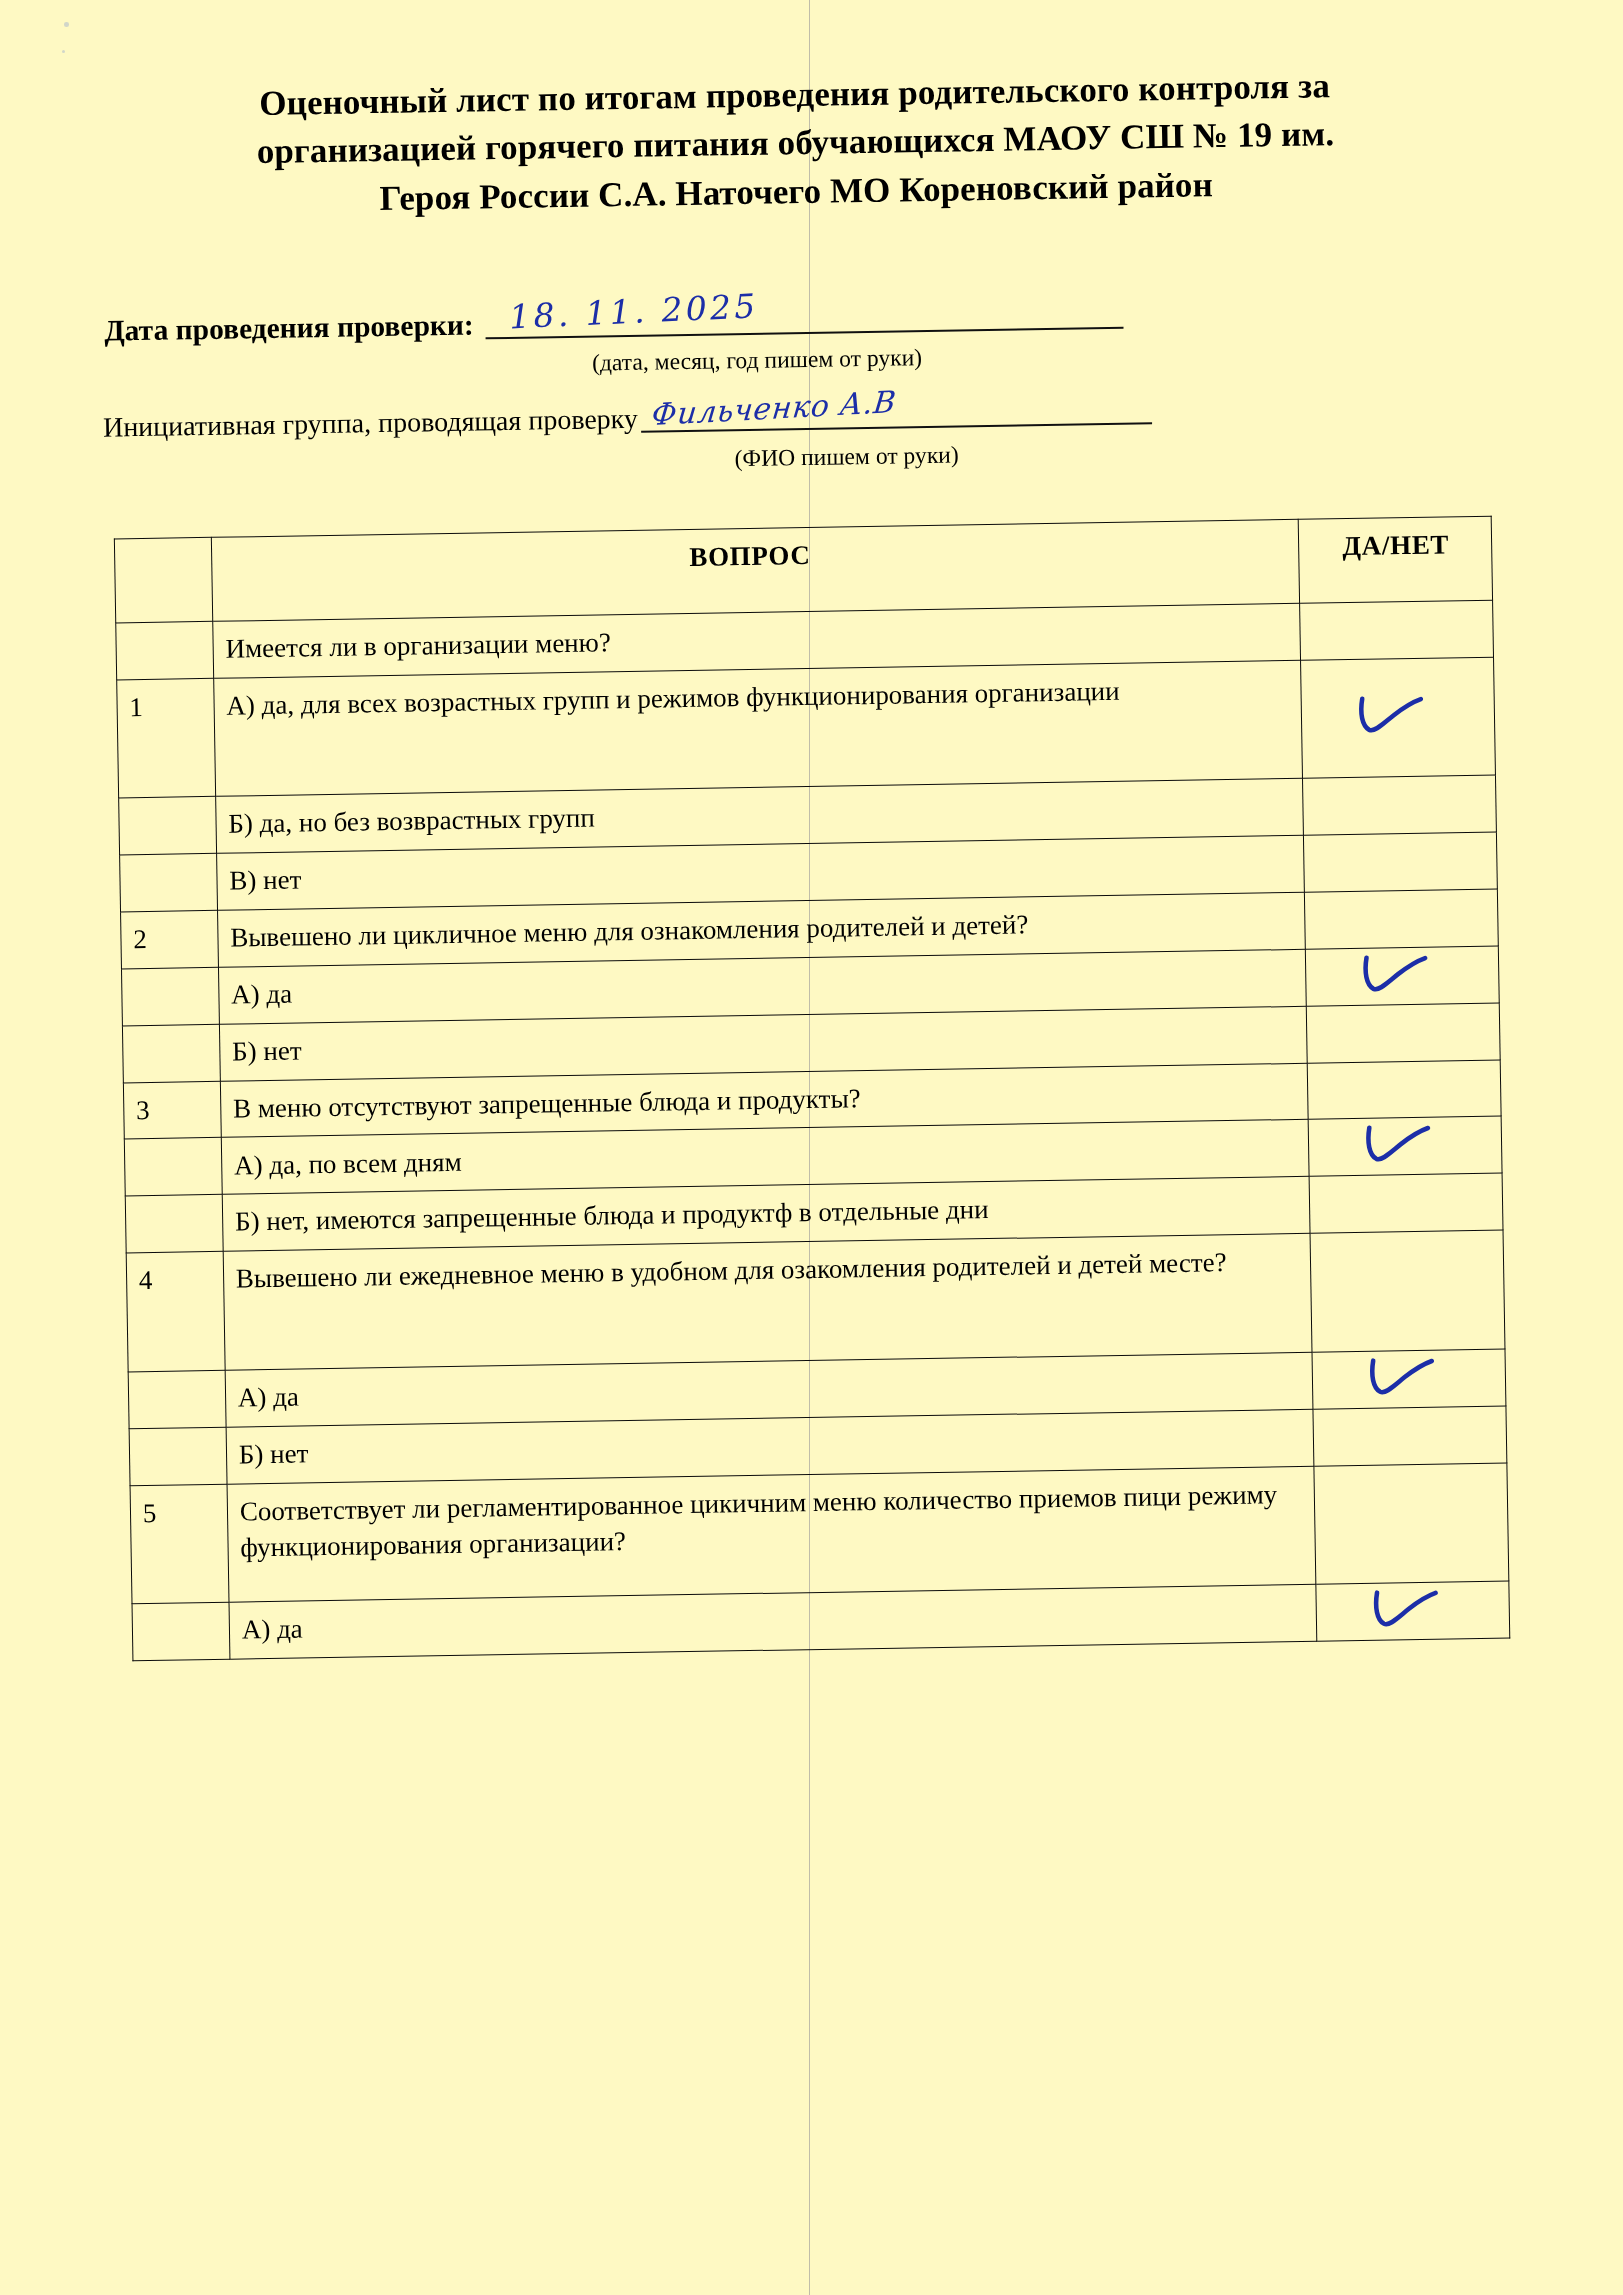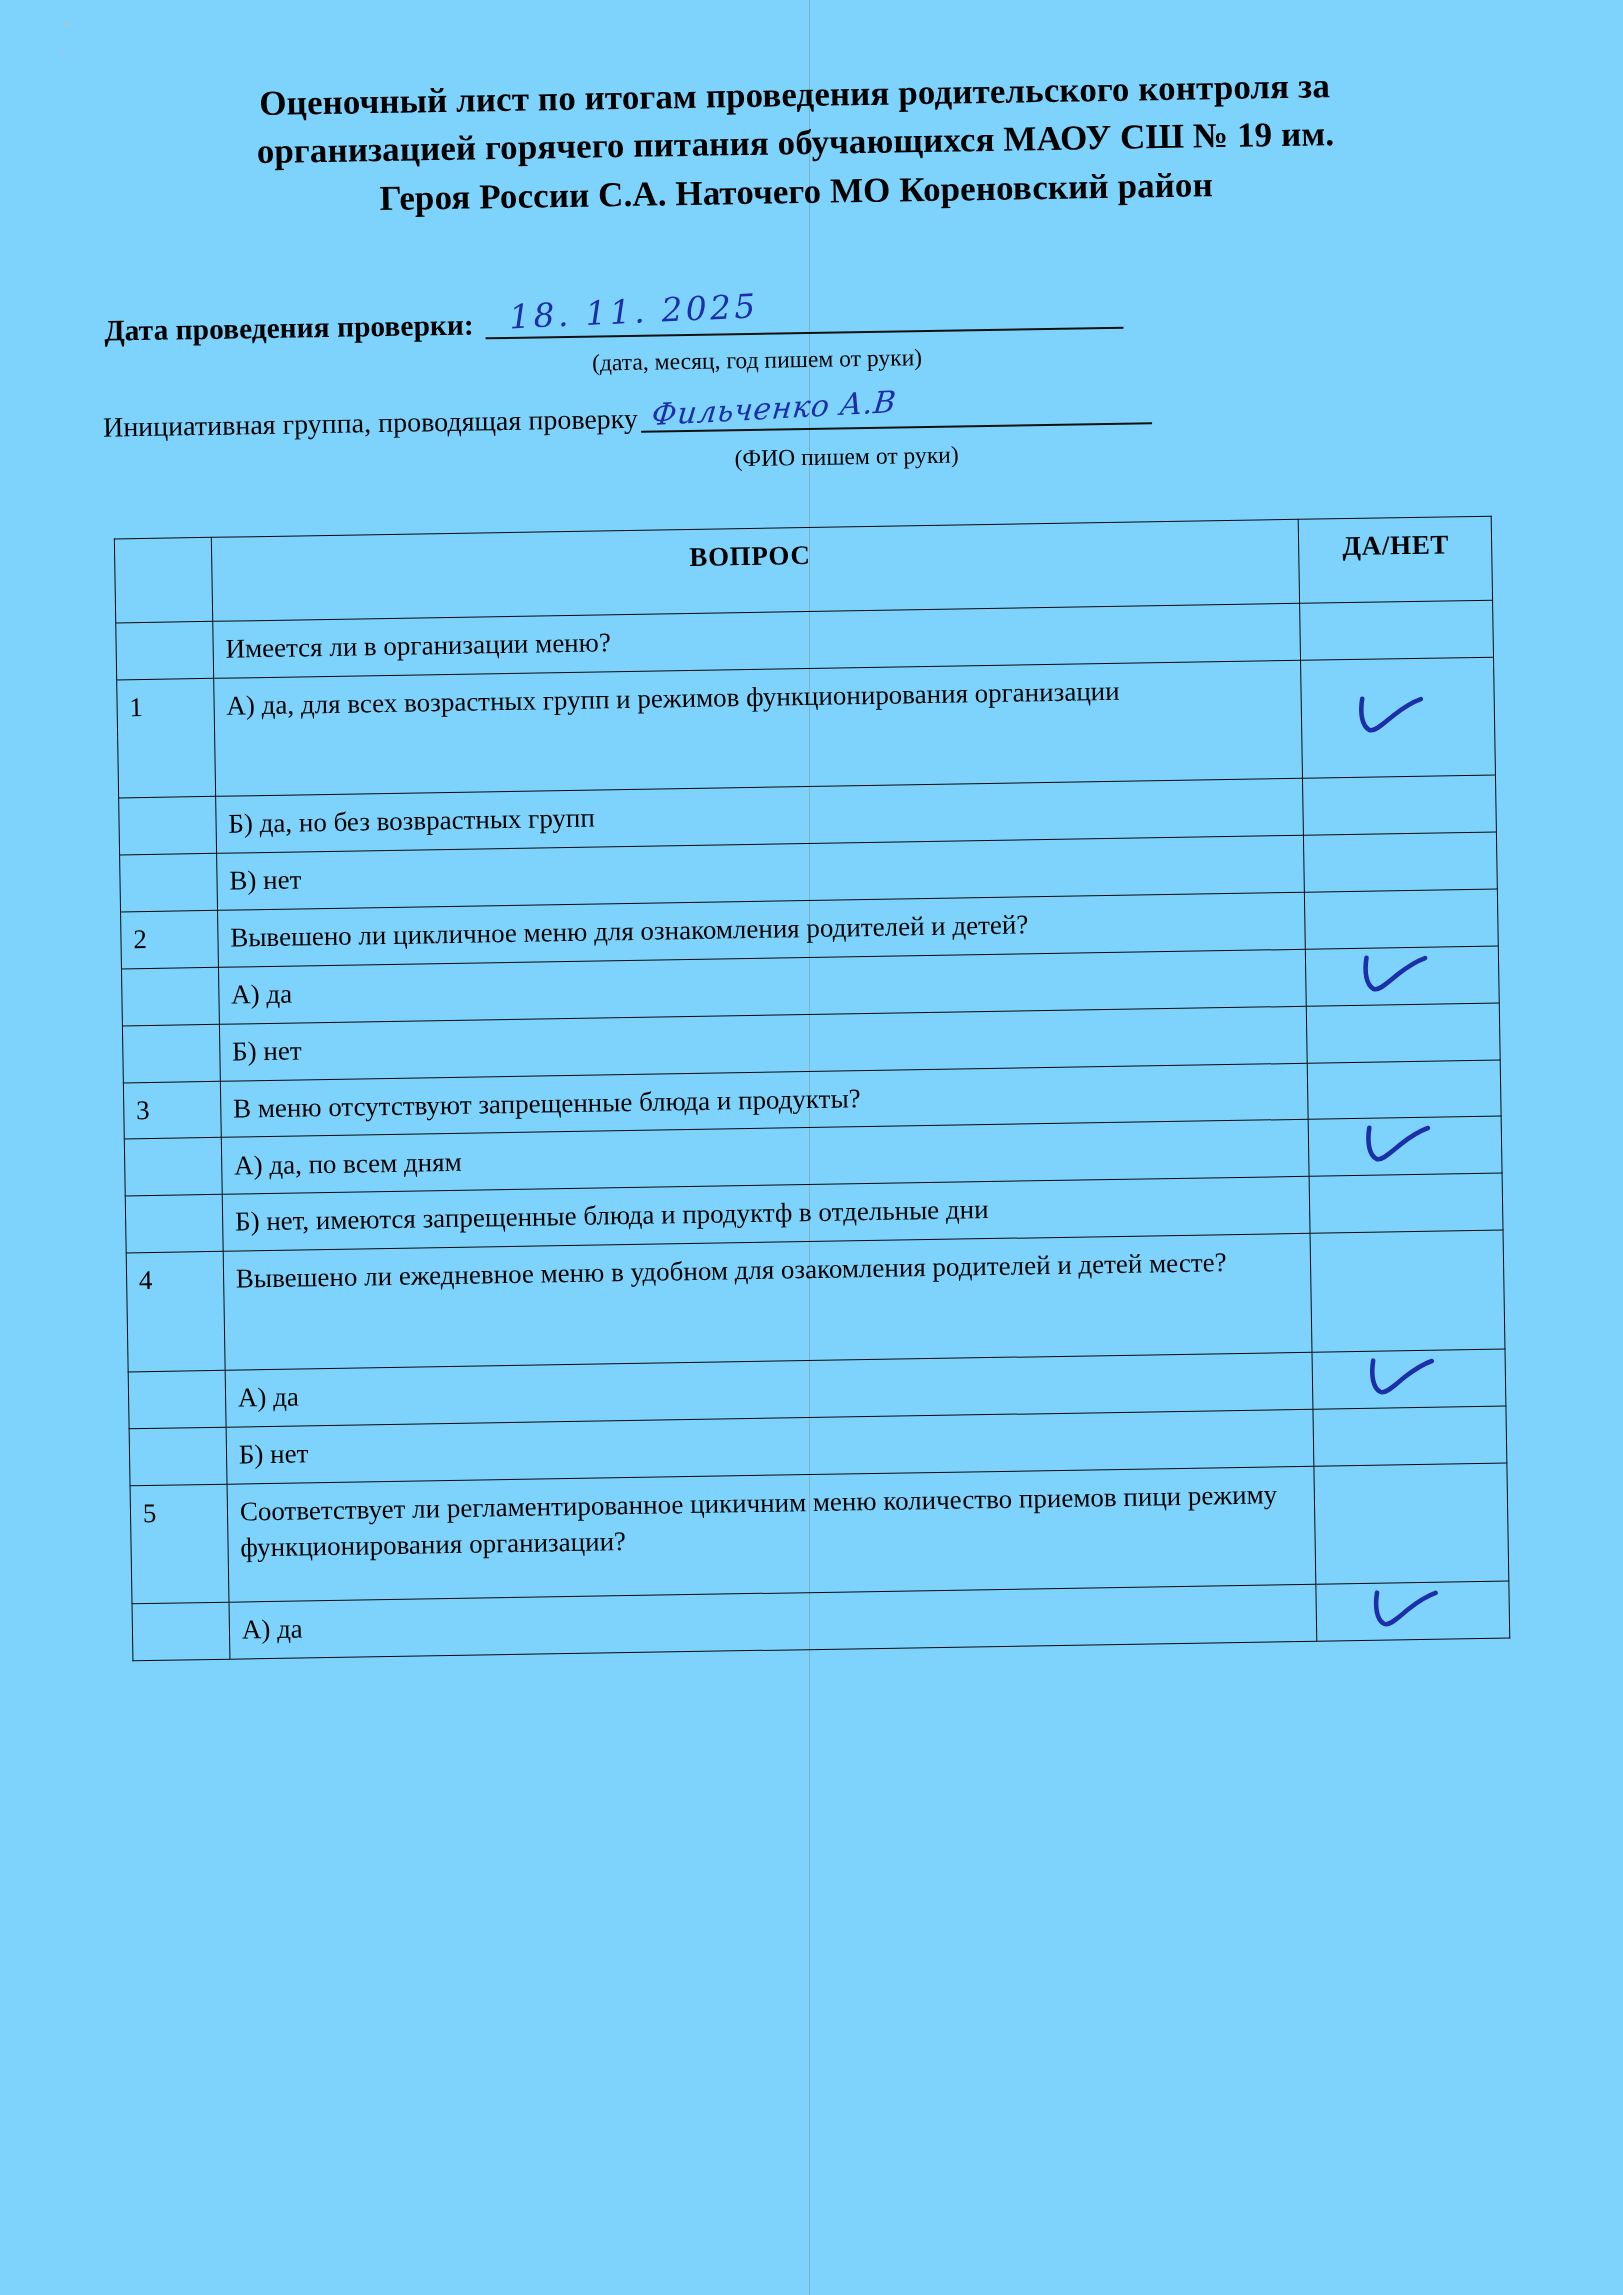--- a/index.html
+++ b/index.html
@@ -5,21 +5,21 @@
 <style>
   html, body {
     margin: 0;
     padding: 0;
     background: #ffffff;
   }
   #page {
     position: relative;
     width: 1623px;
     height: 2295px;
-    background: #7dd3fc;
+    background: #fef9c3;
     overflow: hidden;
     font-family: "Liberation Serif", "DejaVu Serif", serif;
     color: #000000;
   }
 
   
   #fold-line {
     position: absolute;
     left: 809px;
     top: 0;

